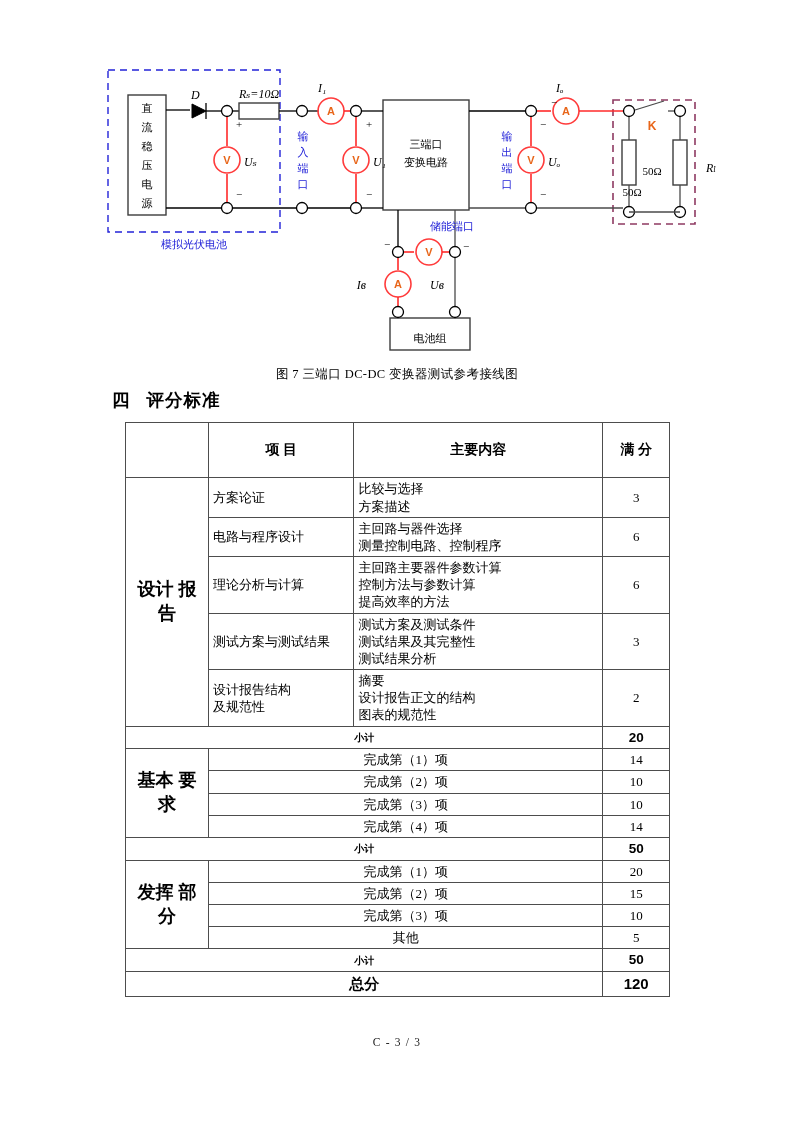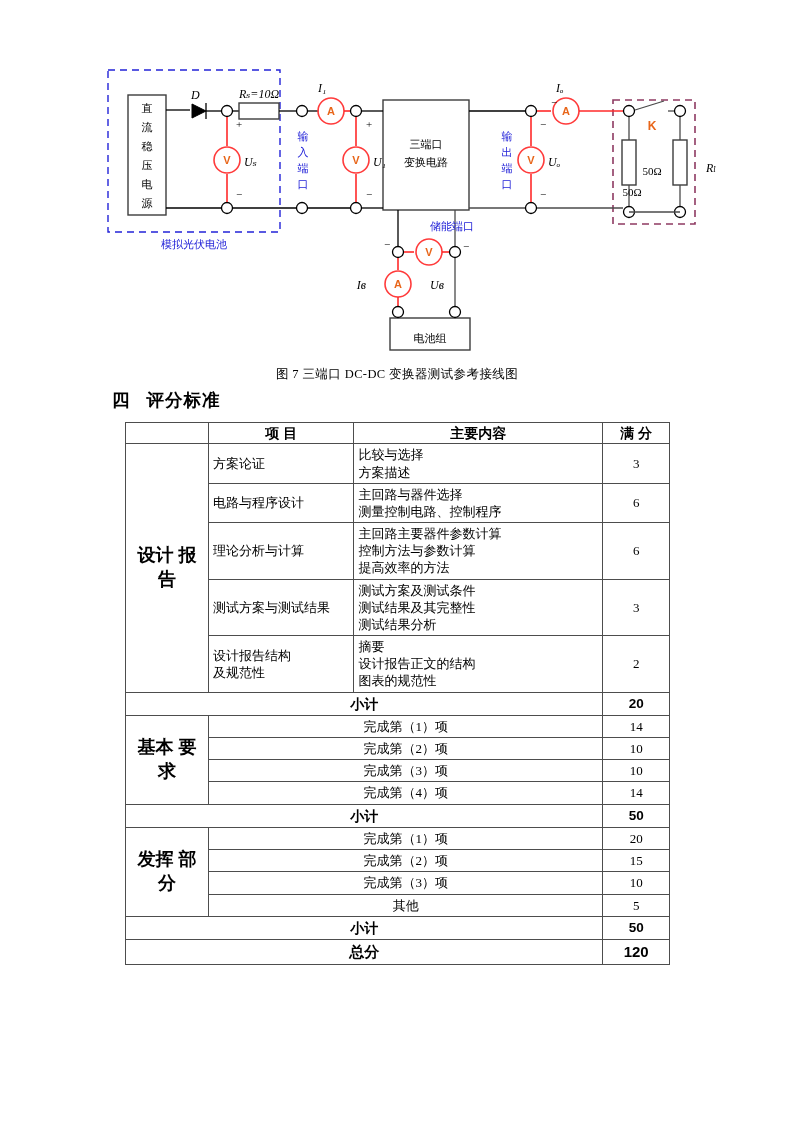--- a/index.html
+++ b/index.html
@@ -37,33 +37,33 @@
     font-size:13px;
     font-family:"Liberation Serif","DejaVu Serif",serif;
   }
   table.score td,table.score th{
     border:1px solid #4d4d4d;
     padding:2px 4px;
     vertical-align:middle;
     line-height:1.32;
   }
   table.score th{
-    font-family:Liberation Sans, sans-serif;
+    font-family:Liberation Serif, serif;
     font-weight:bold;font-size:14px;text-align:center;
-    padding:1px 4px;
+    padding:18px 4px;
   }
   .c-group{width:78px;text-align:center;
     font-family:"Liberation Sans","DejaVu Sans",sans-serif;
     font-weight:bold;font-size:18px;line-height:2.1;}
   .c-item{width:145px;}
   .c-content{width:255px;text-align:left;padding-left:8px;}
   .c-score{width:60px;text-align:center;}
   .sub-row td{
     font-family:"Liberation Sans","DejaVu Sans",sans-serif;
-    font-weight:bold;text-align:center;font-size:14px;
+    font-weight:bold;text-align:center;font-size:10px;
   }
   .sub-row td.c-score{font-size:13.5px;}
   .plain-row td.mid{text-align:center;}
   .total-row td{
     font-family:"Liberation Sans","DejaVu Sans",sans-serif;
     font-weight:bold;text-align:center;font-size:15px;padding:4px;
   }
   .lines span{display:block;}
   .stack span{display:block;}
 
@@ -373,14 +373,15 @@
         </tr>
 
         <tr class="total-row">
           <td colspan="3">总分</td>
           <td class="c-score">120</td>
         </tr>
       </tbody>
     </table>
   </div>
 
+  <div class="footer">C - 3 / 3</div>
 
 </div>
 
 </body></html>

